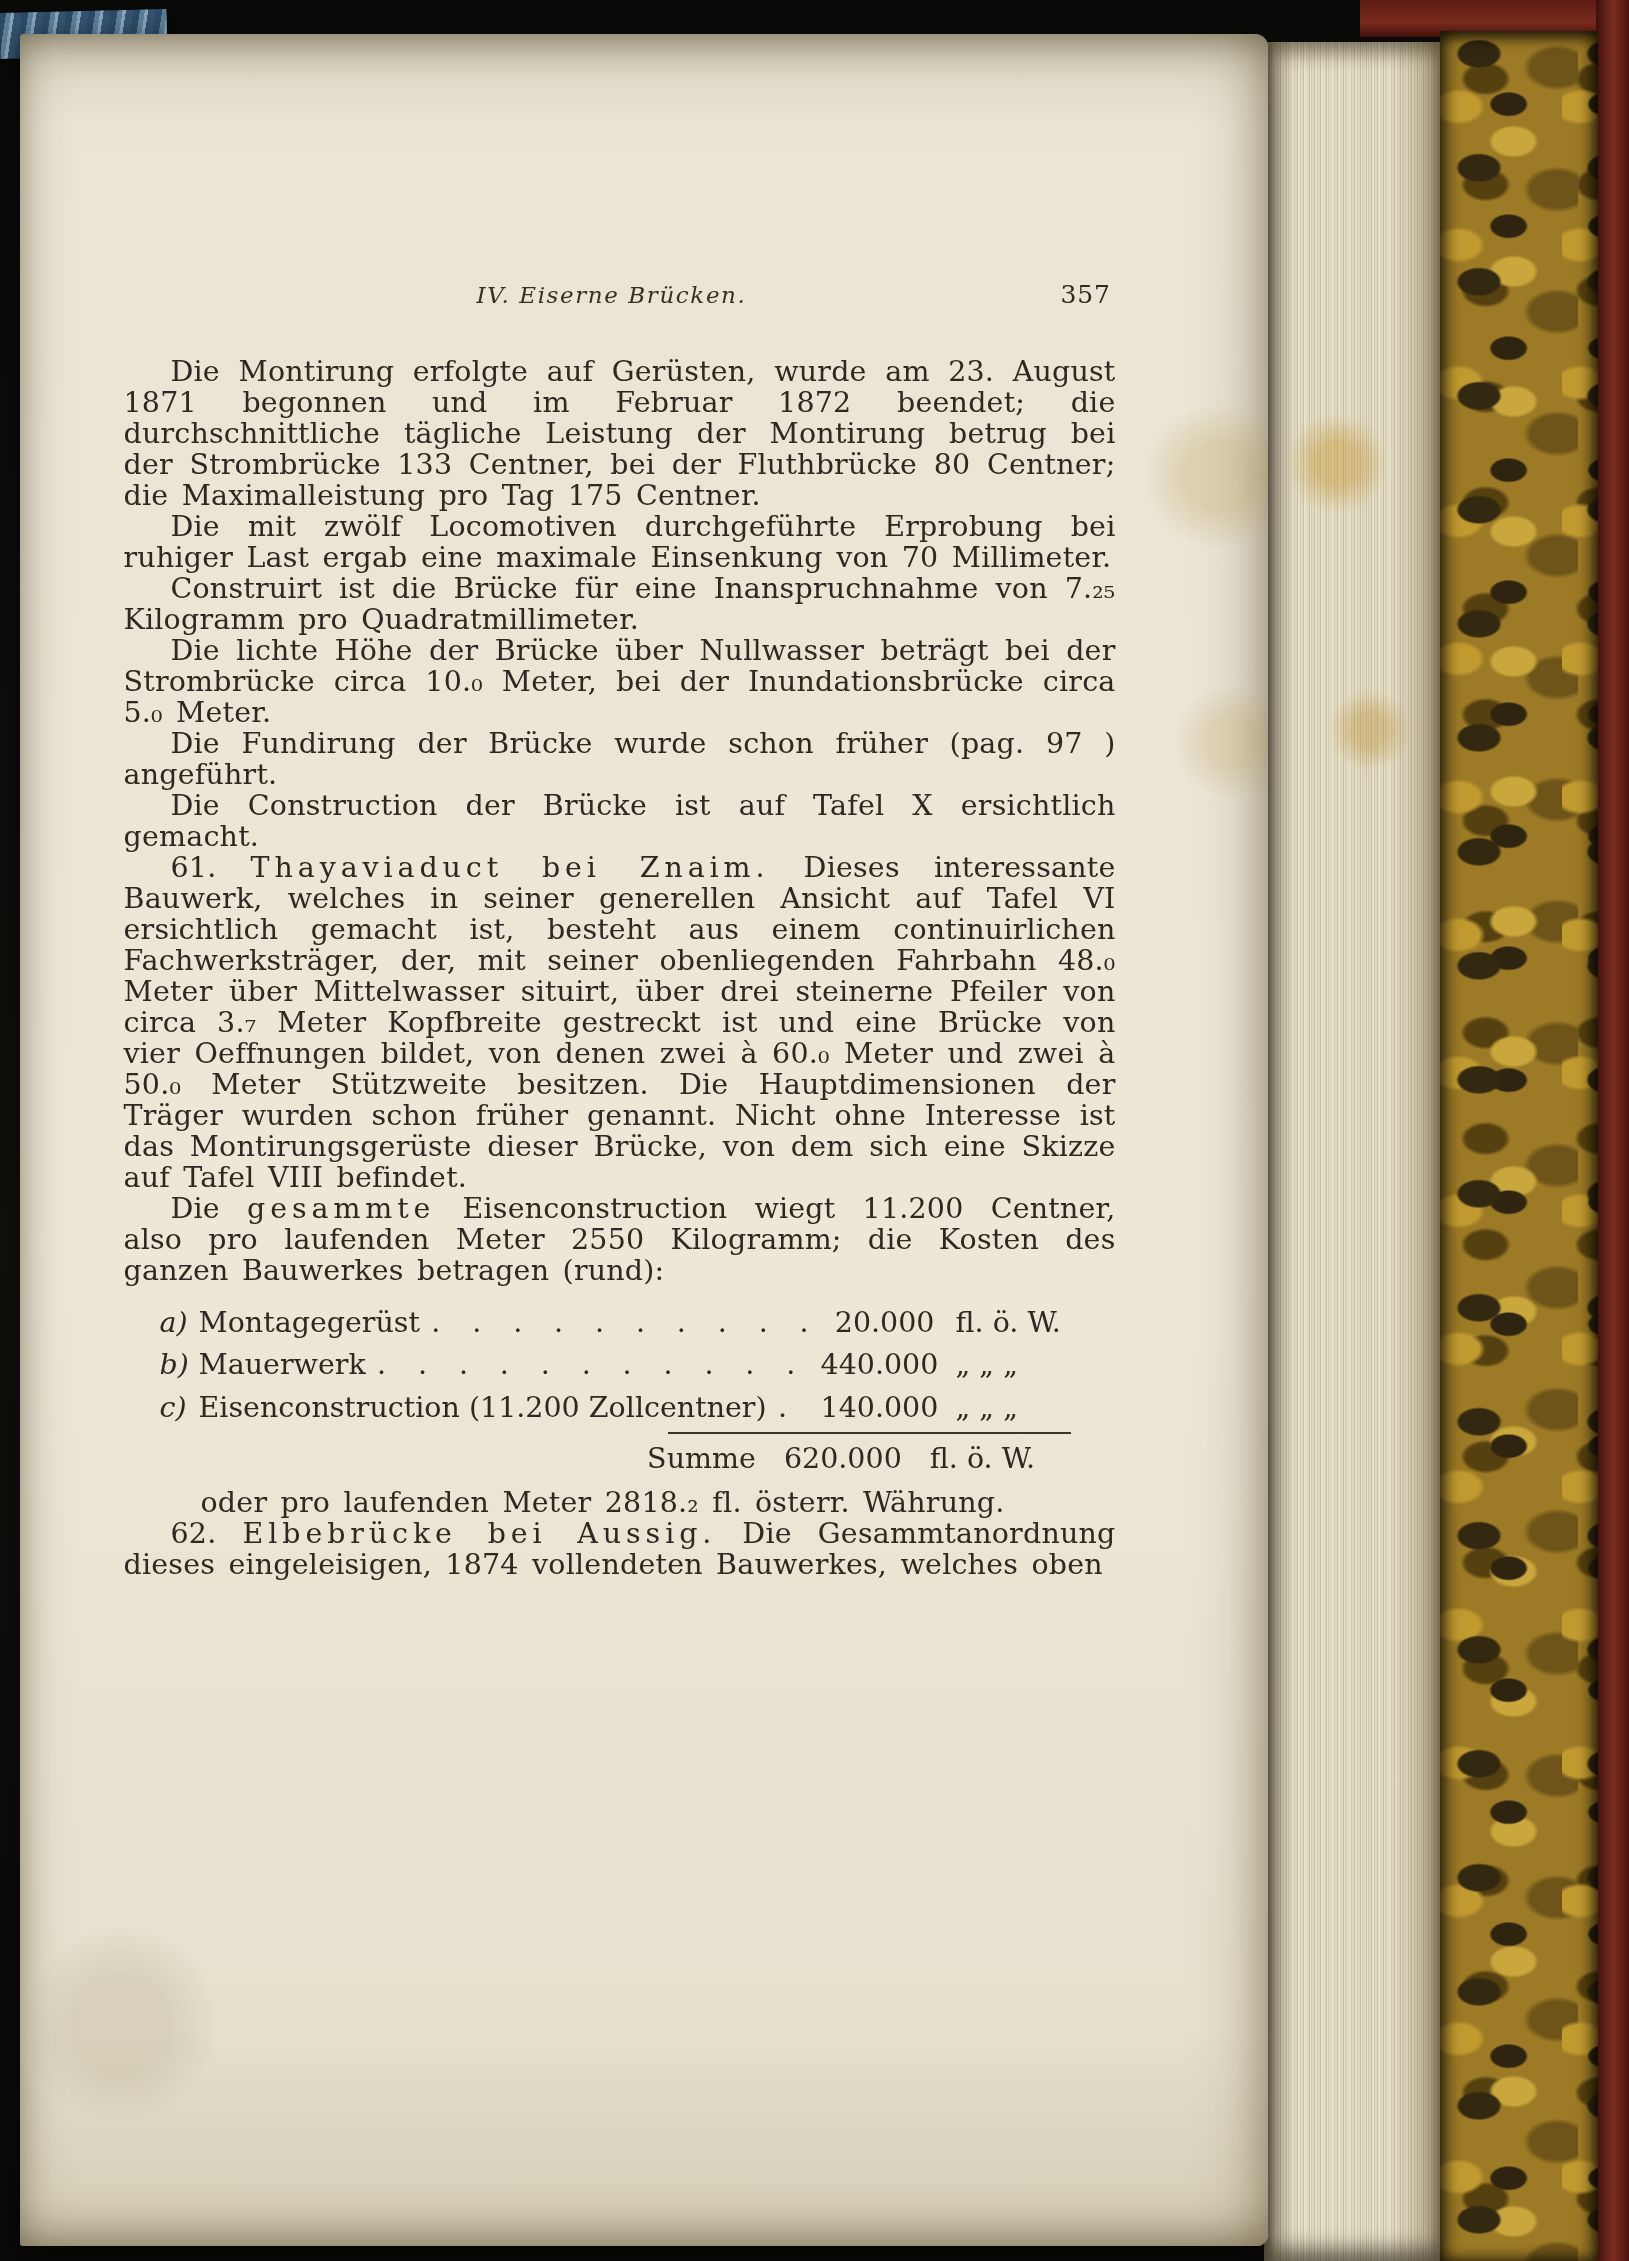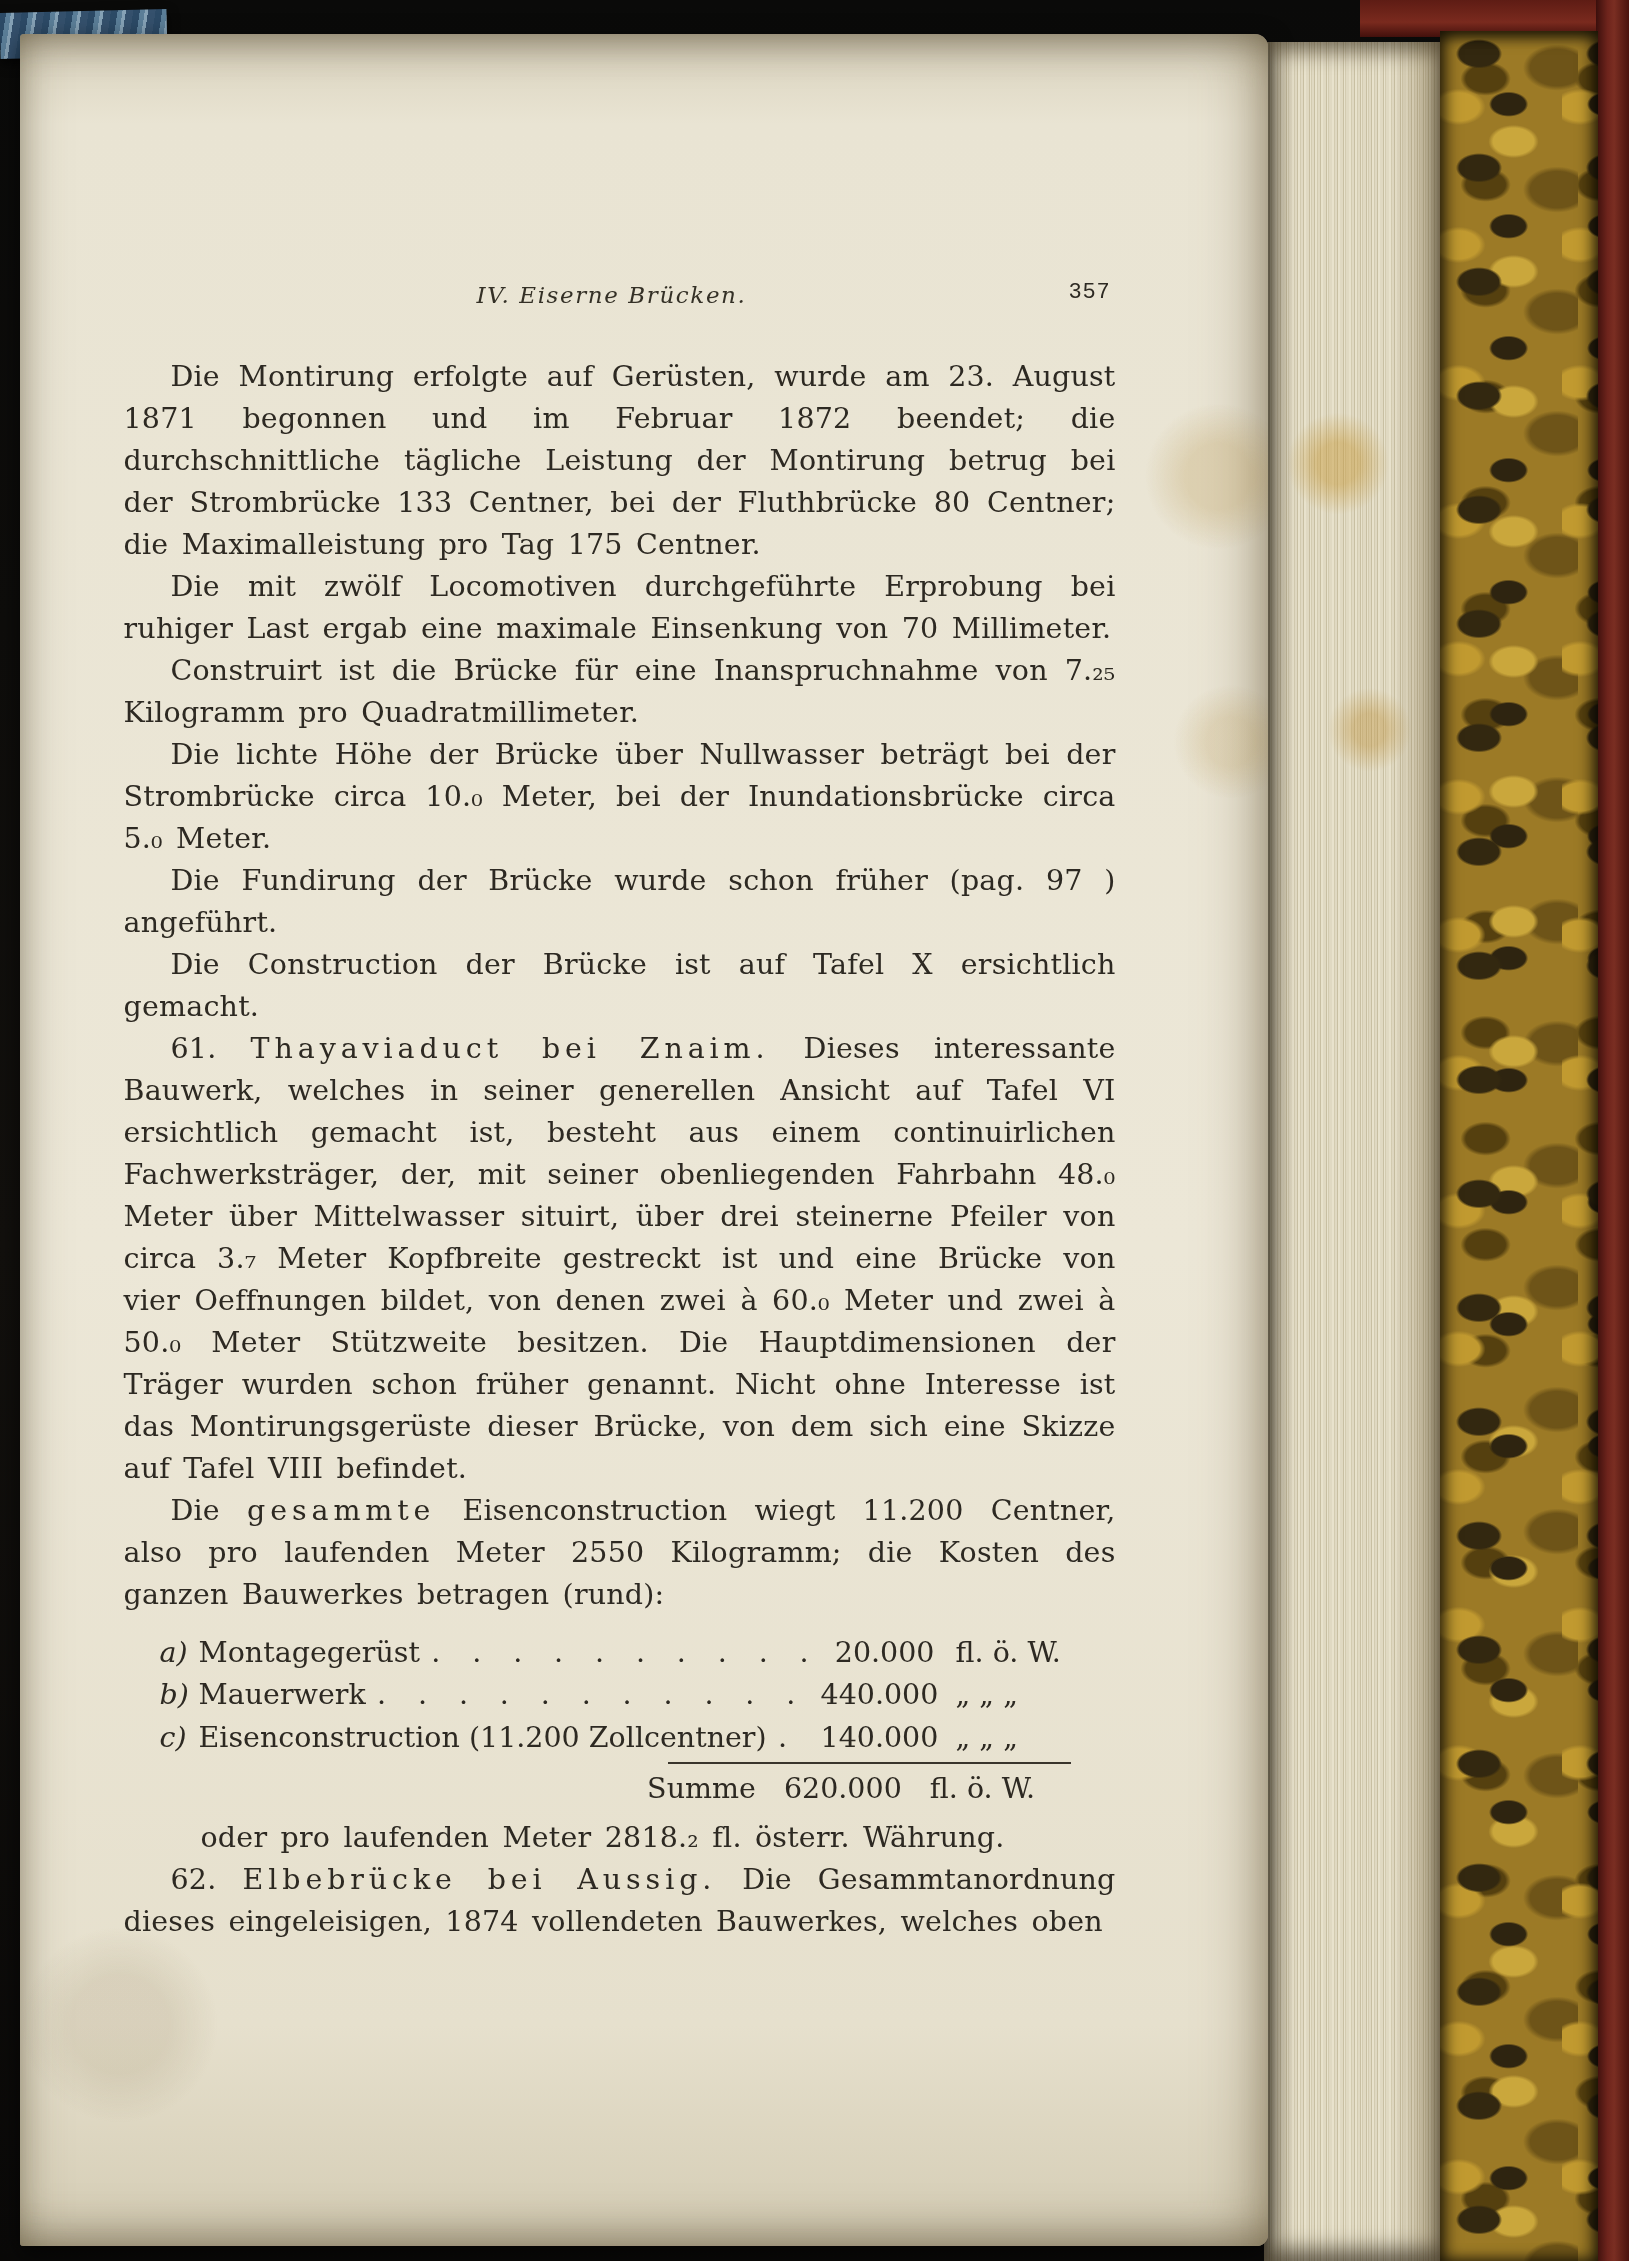--- a/index.html
+++ b/index.html
@@ -69,23 +69,23 @@
       radial-gradient(circle at 8% 90%, rgba(120,100,60,.12) 0 49px, transparent 98px);
   }
   .text-block{
     position:absolute;left:104px;top:248px;width:992px;color:#2d2922;
   }
   .header{position:relative;height:37px;margin-bottom:37px;}
   .chapter{
     position:absolute;left:0;right:16px;text-align:center;
     font-style:italic;font-size:23px;letter-spacing:1.6px;color:#343026;
   }
-  .pagenum{position:absolute;right:4.9px;top:-2.4px;font-size:22px;letter-spacing:0.8px;font-family:Liberation Mono, monospace;}
+  .pagenum{position:absolute;right:4.9px;top:-2.4px;font-size:25px;letter-spacing:0.8px;}
   .para{
-    margin:0;font-size:28.5px;line-height:42px;text-align:justify;
+    margin:0;font-size:28.5px;line-height:31px;text-align:justify;
     letter-spacing:0.2px;word-spacing:4.1px;
   }
   .indent{text-indent:47px;}
   .spaced{letter-spacing:4.9px;}
   .outdent{margin-left:-34px;text-indent:0;margin-top:11.4px;text-align:center;}
   .cost-list{margin:14.7px 33px 9.8px 36px;font-size:28.5px;line-height:33px;}
   .cost-row{display:flex;align-items:baseline;padding:4.9px 0;}
   .cost-letter{font-style:italic;width:39px;flex:none;}
   .cost-label{white-space:nowrap;flex:none;}
   .cost-dots{flex:1 1 0;overflow:hidden;white-space:nowrap;padding:0 11.4px;letter-spacing:11.4px;}

